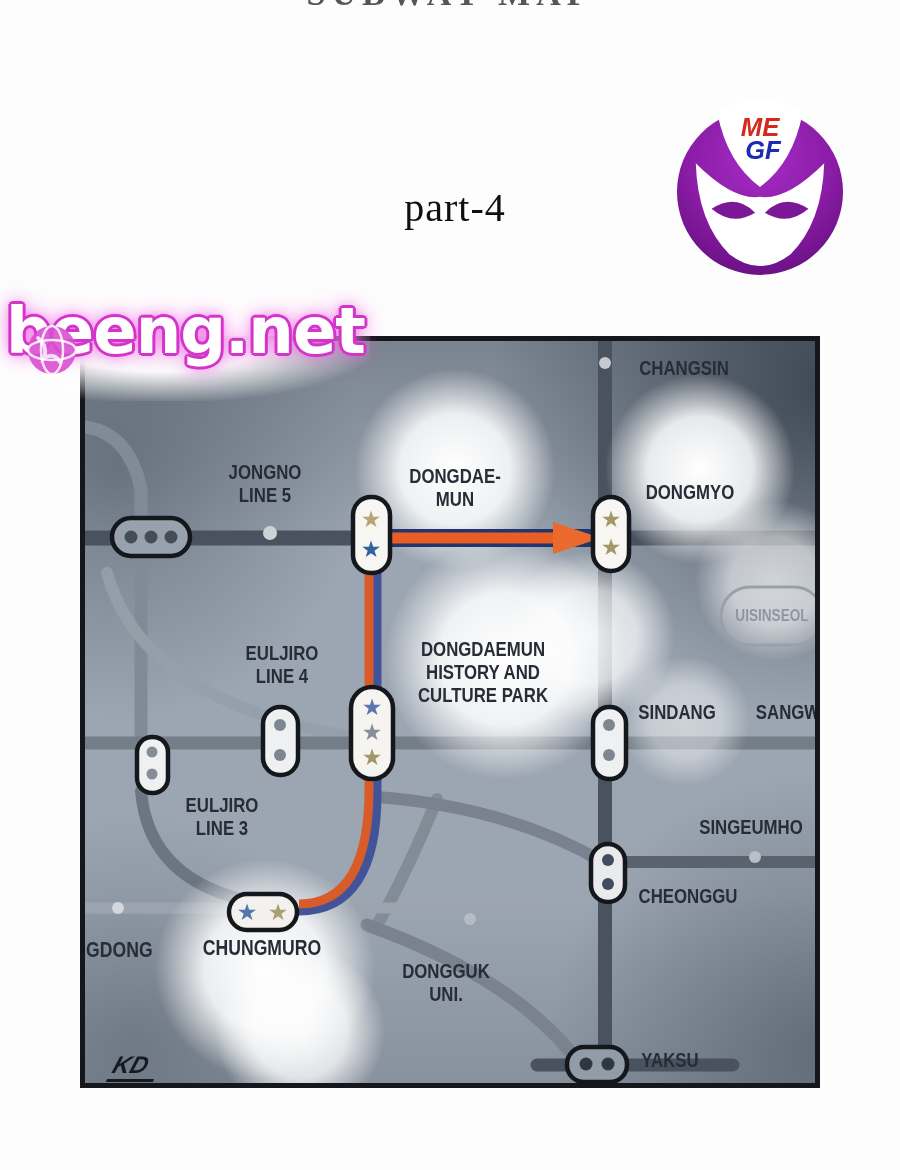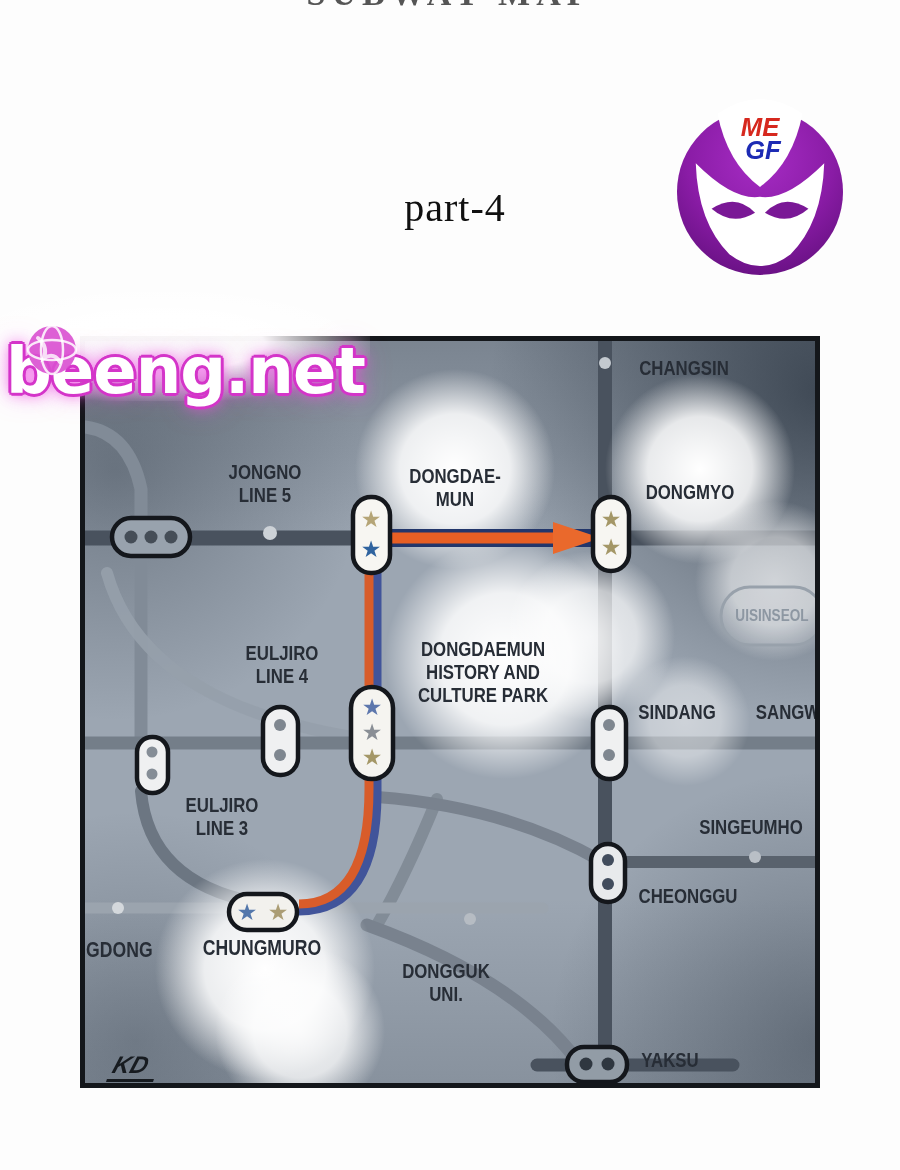--- a/index.html
+++ b/index.html
@@ -18,21 +18,21 @@
   
   .site-logo{position:absolute;left:676px;top:78px;width:168px;height:208px;}
 
   
   .wm-halo{position:absolute;left:-10px;top:286px;width:380px;height:115px;z-index:8;
            background:radial-gradient(ellipse at 45% 50%,rgba(255,255,255,.97) 35%,rgba(255,255,255,0) 74%);}
   .watermark{position:absolute;left:6px;top:294px;z-index:9;font:700 64px "DejaVu Sans",sans-serif;
              color:#ffffff;letter-spacing:-1px;
              text-shadow:2px 2px 0 #d435c9,-2px -2px 0 #d435c9,2px -2px 0 #d435c9,-2px 2px 0 #d435c9,
                          0 3px 0 #d435c9,0 -3px 0 #d435c9,3px 0 0 #d435c9,-3px 0 0 #d435c9,
-                         0 0 14px rgba(240,82,228,.9),0 0 26px rgba(240,82,228,.55);margin-top:40px;}
+                         0 0 14px rgba(240,82,228,.9),0 0 26px rgba(240,82,228,.55);}
   .globe{position:absolute;left:24px;top:322px;width:56px;height:56px;z-index:10;}
 
   
   .map-panel{position:absolute;left:80px;top:336px;width:740px;height:752px;box-sizing:border-box;
              border:5px solid #14171b;overflow:hidden;background:#9ca6b2;z-index:1;}
   .map-panel svg.mapsvg{position:absolute;left:0;top:0;width:730px;height:742px;}
 
   
   .st-label{position:absolute;transform:translate(-50%,-50%) scaleX(.8);transform-origin:center;
             font:700 21px "Liberation Sans",sans-serif;color:#272d36;text-align:center;

